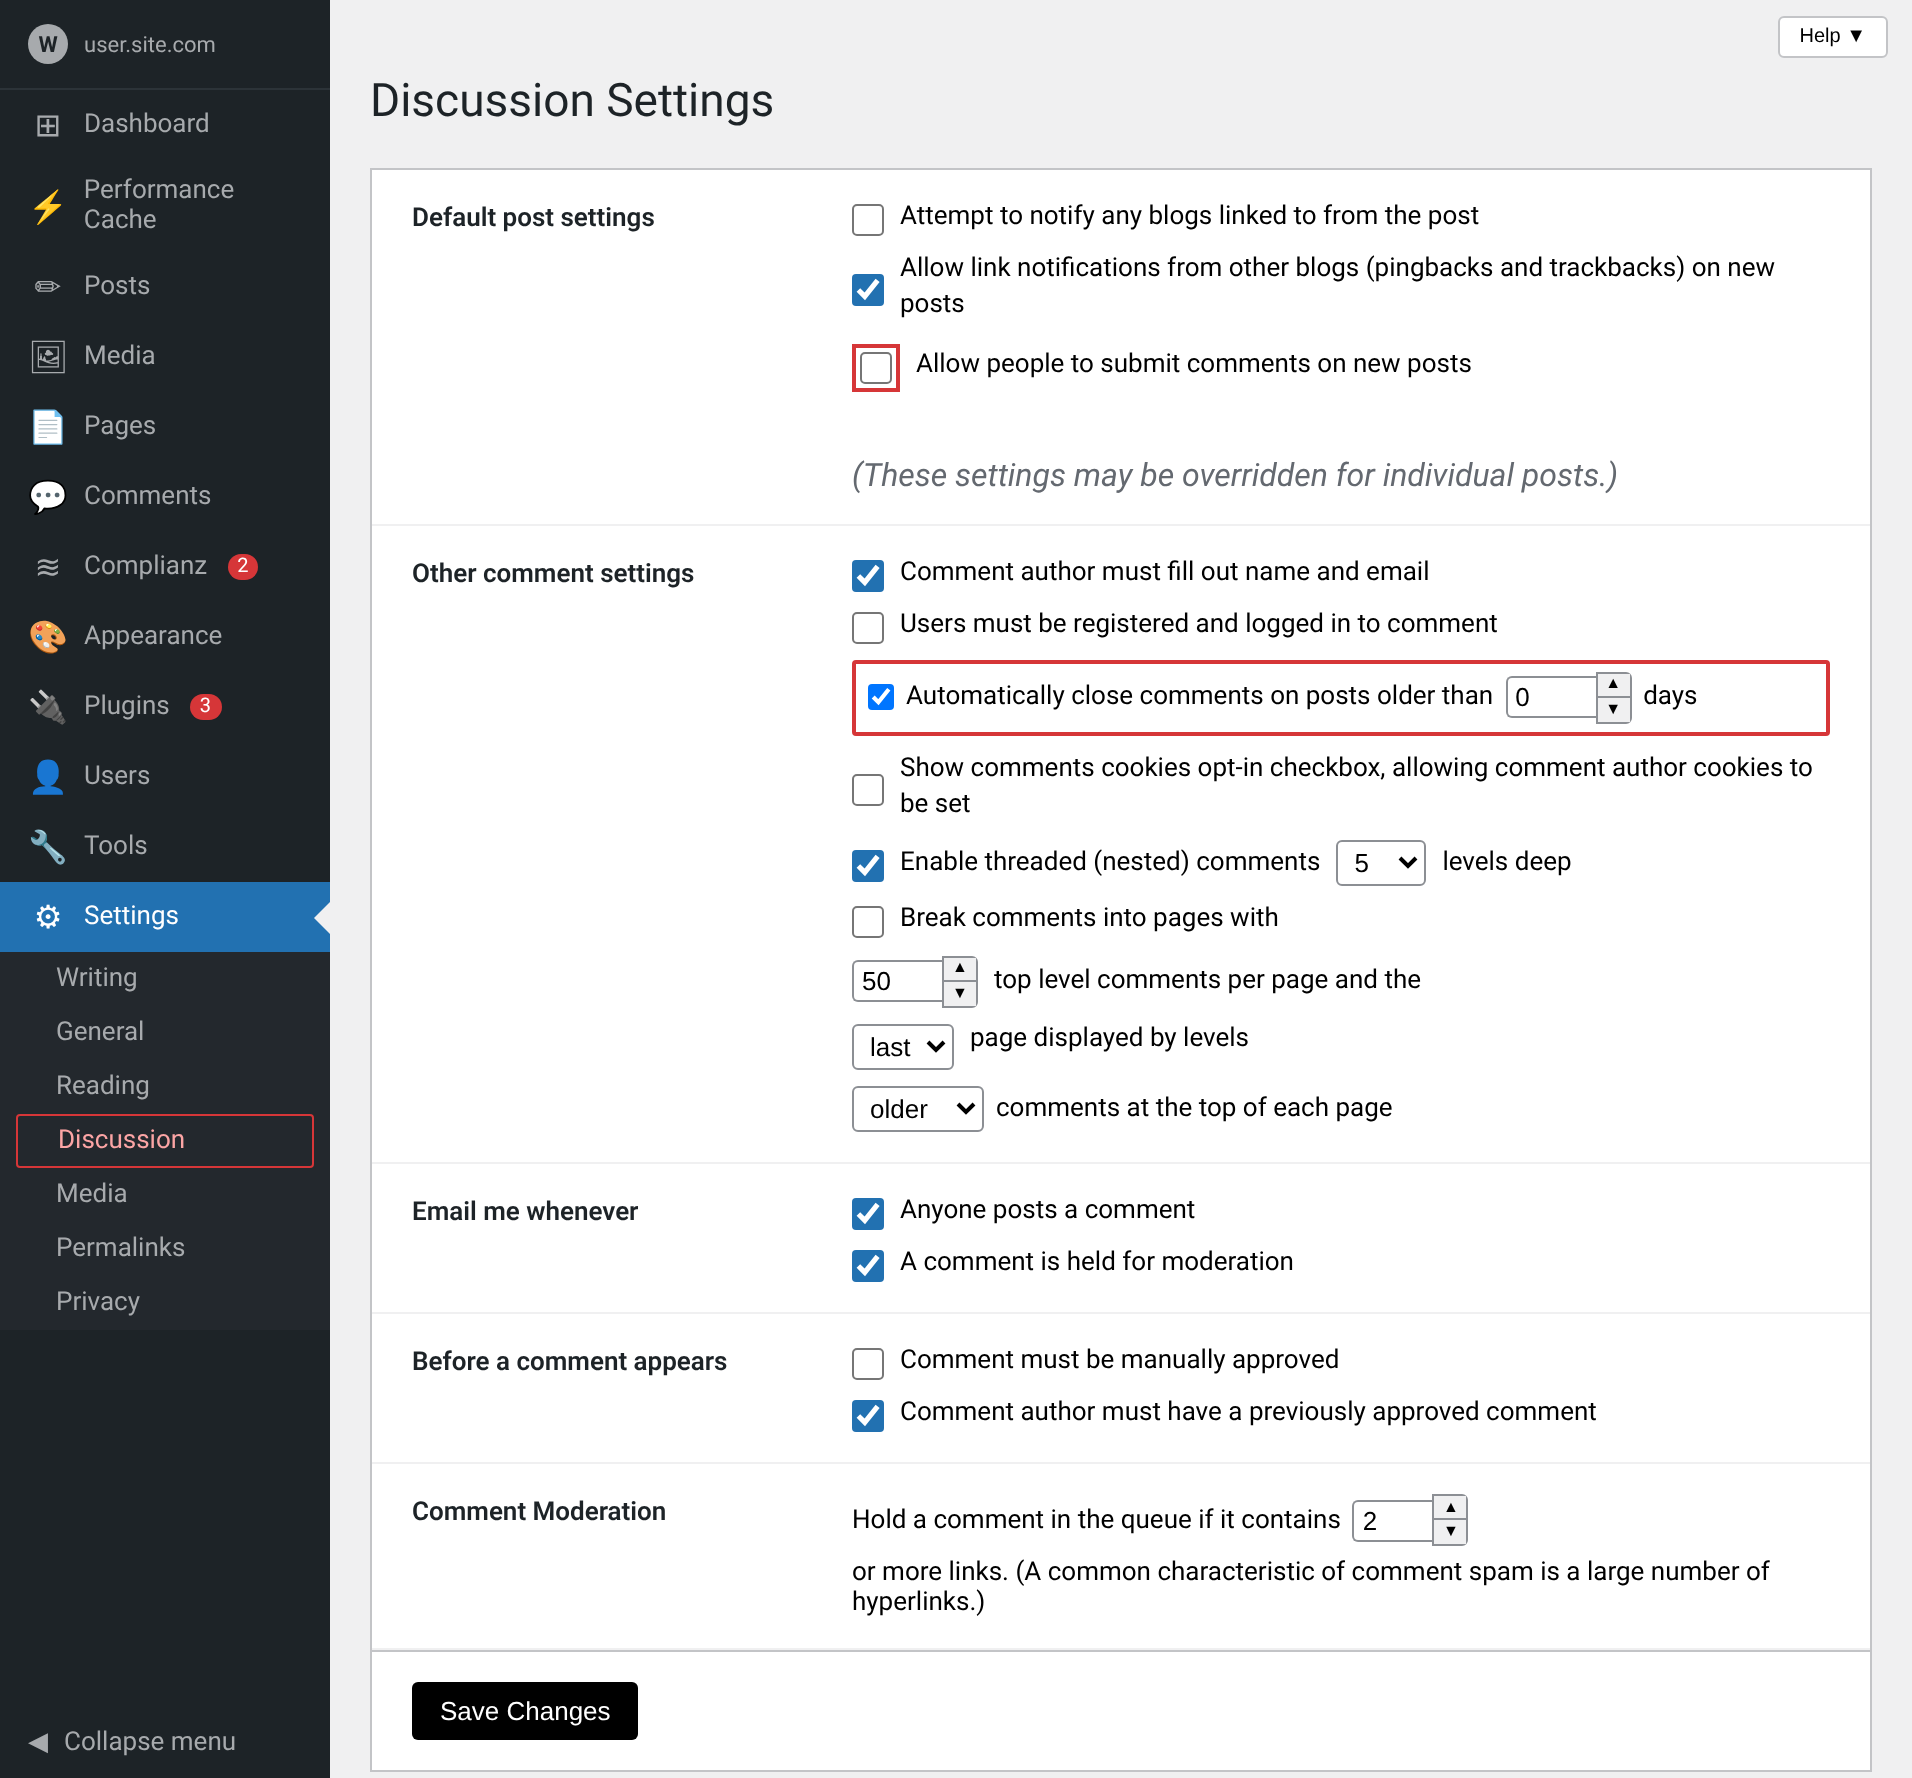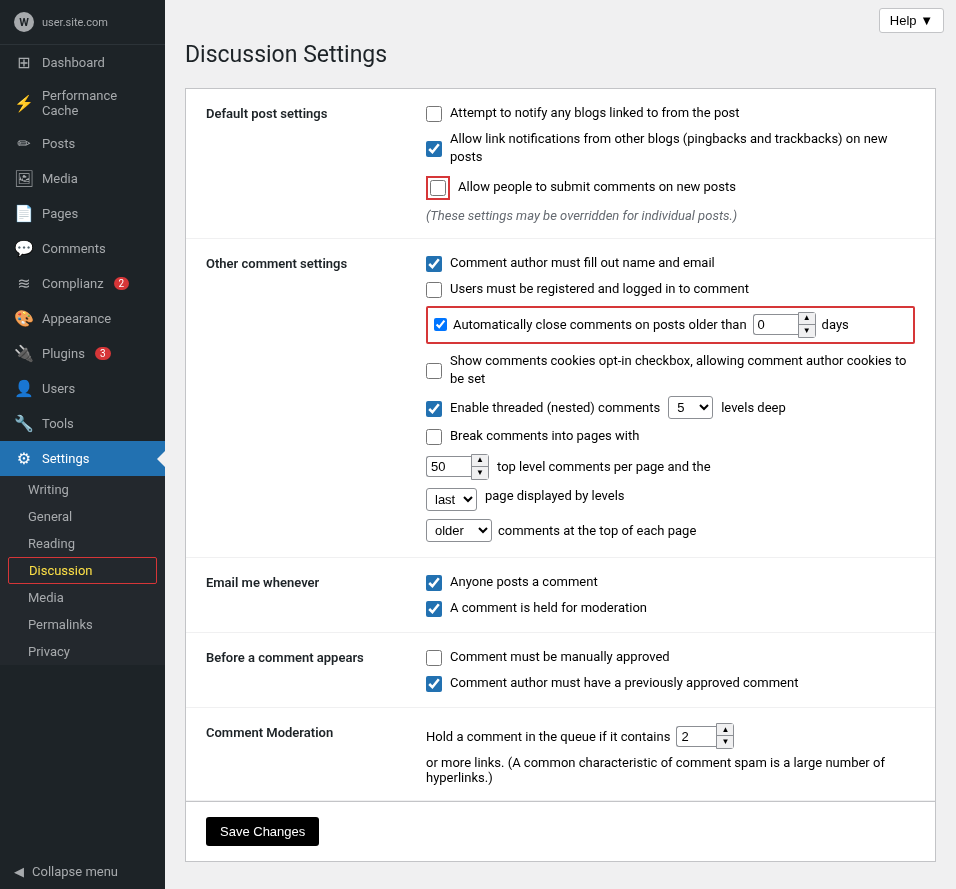--- a/index.html
+++ b/index.html
@@ -67,21 +67,21 @@
 
     .sub-menu { background: #23282d; }
     .sub-item {
       display: block;
       padding: 6px 14px 6px 28px;
       color: #a7aaad;
       cursor: pointer;
       font-size: 13px;
     }
     .sub-item.active {
-      color: #fde047;
+      color: #fca5a5;
       border: 1px solid #d63638;
       border-radius: 2px;
       margin: 0 8px;
       padding: 5px 10px 5px 20px;
     }
 
     
     .main {
       flex: 1;
       overflow-y: auto;
@@ -94,21 +94,21 @@
       justify-content: flex-end;
       padding: 8px 12px;
       background: #f0f0f1;
     }
     .help-btn {
       background: #fff;
       border: 1px solid #c3c4c7;
       border-radius: 3px;
       padding: 4px 10px;
       cursor: pointer;
-      font-size: 13px;
+      font-size: 10px;
       display: flex;
       align-items: center;
       gap: 4px;
     }
 
     .content {
       padding: 0 20px 20px 20px;
     }
 
     h1.page-title {
@@ -161,21 +161,22 @@
       flex-shrink: 0;
       width: 16px;
       height: 16px;
       cursor: pointer;
       accent-color: #2271b1;
     }
 
     .italic-note {
       font-style: italic;
       color: #646970;
-      font-size: 13px;
+      font-size: 16px;
+      margin-top: 24px;
     }
 
     select.inline-select {
       border: 1px solid #8c8f94;
       border-radius: 3px;
       padding: 2px 4px;
       font-size: 13px;
       background: #fff;
       cursor: pointer;
     }

